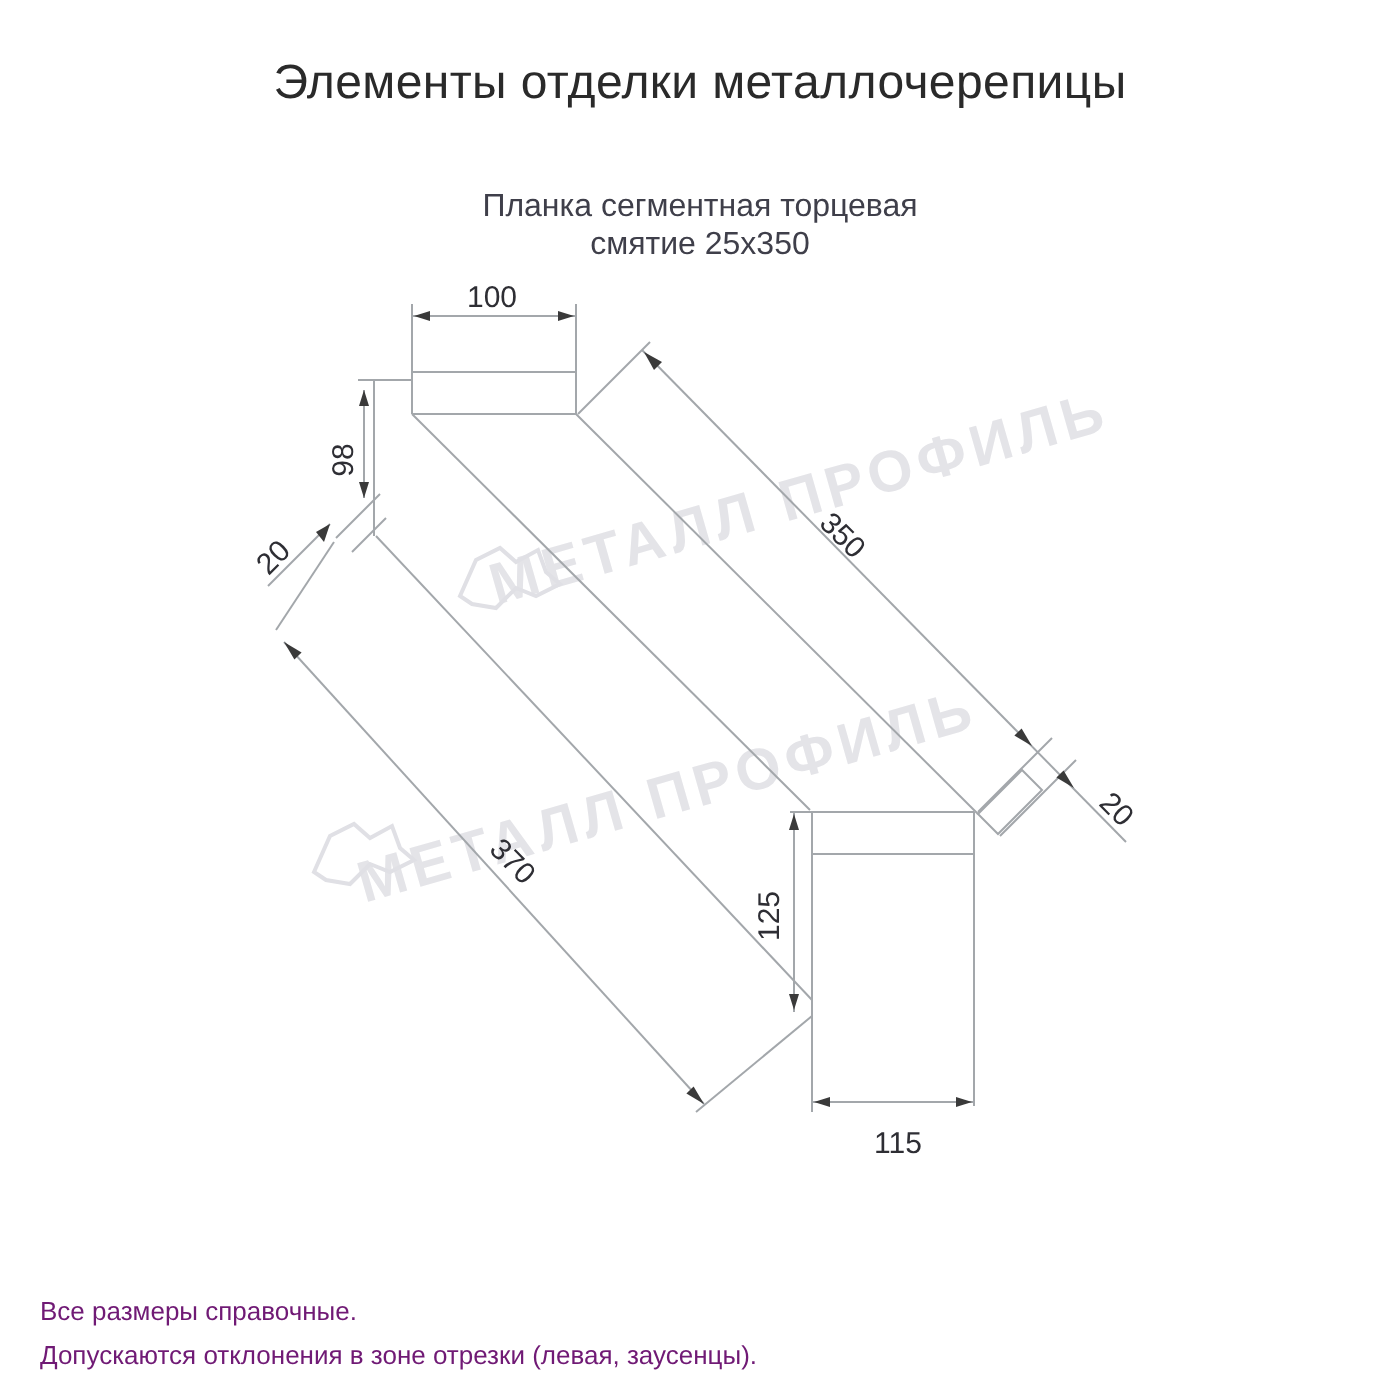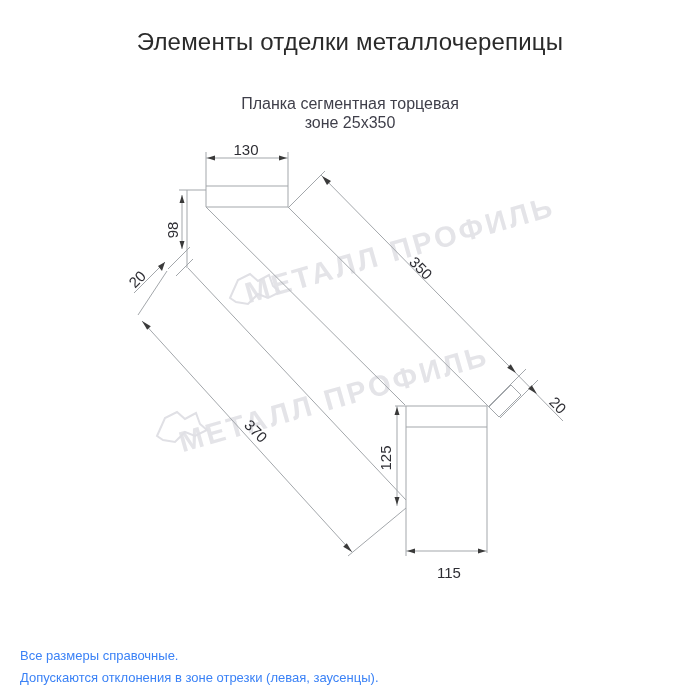--- a/index.html
+++ b/index.html
@@ -23,34 +23,34 @@
   }
   .dim.rot90ccw{transform:translate(-50%,-50%) rotate(-90deg);}
   .dim.rot45cw{transform:translate(-50%,-50%) rotate(45deg);}
   .dim.rot45ccw{transform:translate(-50%,-50%) rotate(-45deg);}
   .watermark-text{
     font-size:29px;font-weight:bold;color:#e4e4e8;letter-spacing:3px;
     white-space:nowrap;transform:translate(-50%,-50%) rotate(-16deg);
     user-select:none;
   }
   .footer-line{
-    left:20px;font-size:13px;color:#3b82f6;
+    left:20px;font-size:13px;color:#701a75;
   }
   #footer-line1{top:648px;}
   #footer-line2{top:670px;}
   svg{display:block;}
 </style>
 </head>
 <body>
 
 <div id="stage">
 
   <div id="page-title" class="abs">Элементы отделки металлочерепицы</div>
   <div id="subtitle-line1" class="abs subtitle">Планка сегментная торцевая</div>
-  <div id="subtitle-line2" class="abs subtitle">зоне 25х350</div>
+  <div id="subtitle-line2" class="abs subtitle">смятие 25х350</div>
 
   <div class="abs watermark-text" style="left:400px;top:250px;">МЕТАЛЛ ПРОФИЛЬ</div>
   <div class="abs watermark-text" style="left:334px;top:399px;">МЕТАЛЛ ПРОФИЛЬ</div>
 
   <svg class="abs" style="left:0;top:0;" width="700" height="700" viewBox="0 0 700 700">
 
     <g stroke="#e0e0e5" stroke-width="2" fill="none">
       <path transform="translate(228,272)" d="M2 26 L10 8 L22 2 L30 9 L41 3 L45 14 L52 20 L40 26 L30 22 L20 32 L8 30 Z"></path>
     </g>
     <g stroke="#e0e0e5" stroke-width="2" fill="none">
@@ -115,21 +115,21 @@
       <polygon points="352,552 346.8,543.2 343.2,546.8"></polygon>
 
       <polygon points="397,407 394.5,415 399.5,415"></polygon>
       <polygon points="397,505 394.5,497 399.5,497"></polygon>
 
       <polygon points="407,551 415,548.5 415,553.5"></polygon>
       <polygon points="486,551 478,548.5 478,553.5"></polygon>
     </g>
   </svg>
 
-  <div class="abs dim" style="left:246px;top:149px;">130</div>
+  <div class="abs dim" style="left:246px;top:149px;">100</div>
   <div class="abs dim rot90ccw" style="left:172px;top:230px;">98</div>
   <div class="abs dim rot45ccw" style="left:137px;top:279px;">20</div>
   <div class="abs dim rot45cw" style="left:421px;top:268px;">350</div>
   <div class="abs dim rot45cw" style="left:558px;top:405px;">20</div>
   <div class="abs dim rot45cw" style="left:256px;top:431px;">370</div>
   <div class="abs dim rot90ccw" style="left:385px;top:458px;">125</div>
   <div class="abs dim" style="left:449px;top:540px;margin-top:32px;">115</div>
 
   <div id="footer-line1" class="abs footer-line">Все размеры справочные.</div>
   <div id="footer-line2" class="abs footer-line">Допускаются отклонения в зоне отрезки (левая, заусенцы).</div>

